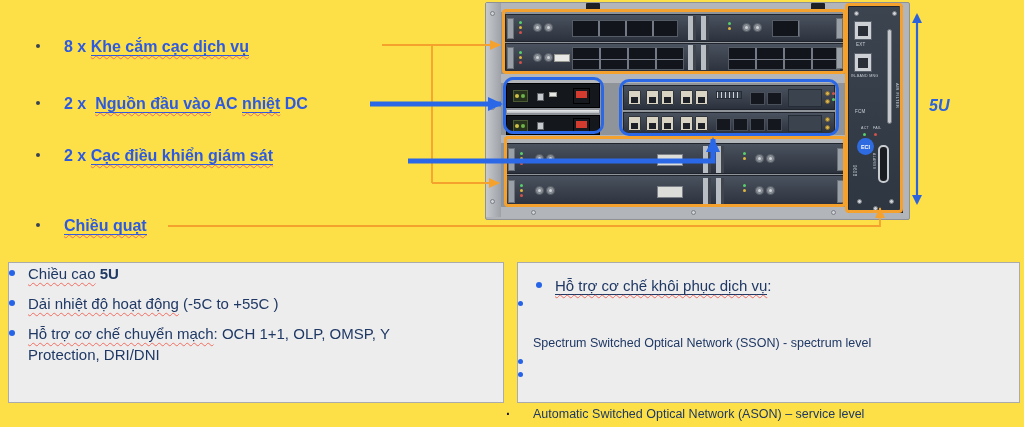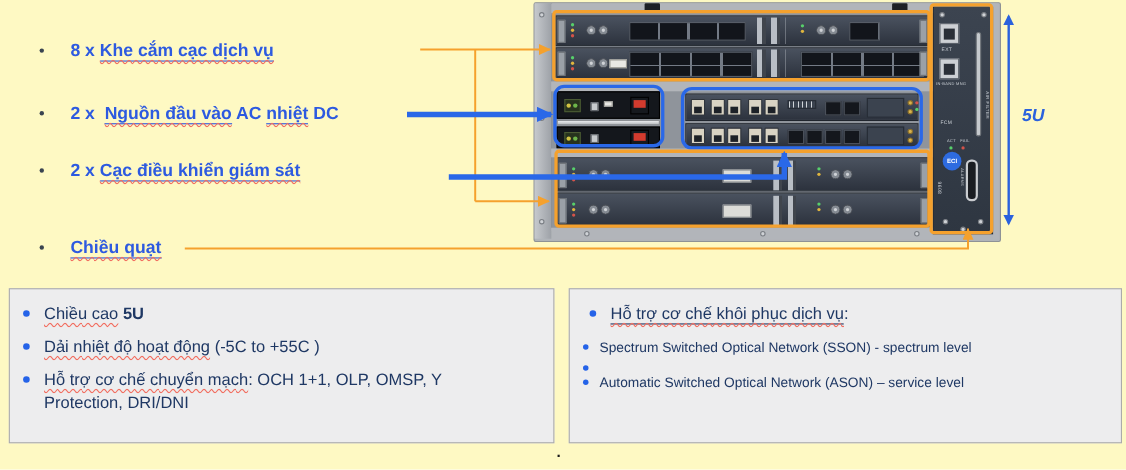--- a/index.html
+++ b/index.html
@@ -1,39 +1,39 @@
 <!DOCTYPE html>
 <html><head>
 <meta charset="utf-8">
 <style>
   html,body{margin:0;padding:0;background:#fff;}
-  #page{position:relative;width:1024px;height:427px;background:#fef9c3;overflow:hidden;
+  #page{position:relative;width:1024px;height:427px;background:#fde047;overflow:hidden;
         font-family:"Liberation Sans","DejaVu Sans",sans-serif;}
   .abs{position:absolute;}
 
   
   .cdot{width:4px;height:4px;border-radius:50%;background:#3a4450;}
   .callout{color:#2d5ae0;font-weight:700;font-size:16px;white-space:nowrap;line-height:1.2;}
   .seg-b{font-weight:700;}
   .seg-u{border-bottom:1.6px solid currentColor;}
   .seg-w{text-decoration:underline;text-decoration-style:wavy;text-decoration-color:#f26d5f;
          text-decoration-thickness:1px;text-underline-offset:3px;}
 
   
   .spec-box{position:absolute;top:262px;height:141px;background:#ededee;border:1px solid #ababab;box-sizing:border-box;color:#1f3864;}
-  .spec-box ul{list-style:none;margin:0;padding:12px;}
+  .spec-box ul{list-style:none;margin:0;padding:0;}
   .spec-left-list{padding:13px 0 0 20px;}
   .spec-left-list li{display:flex;gap:13px;margin-bottom:9px;font-size:15px;line-height:21px;}
   .spec-left-list .txt{width:430px;}
   .bdot{flex:0 0 auto;width:6px;height:6px;border-radius:50%;background:#2563e8;margin-top:7px;}
   .spec-header{display:flex;gap:13px;padding:12px 0 0 18px;font-size:15px;line-height:21px;}
   .sub-list{padding:3px 0 0 52px;}
   .sub-list li{display:flex;gap:10px;margin-bottom:3px;font-size:12.5px;line-height:16px;}
   .sub-list .bdot{width:5px;height:5px;margin-top:5px;}
-  .sub-list .txt{width:385px;}
+  .sub-list .txt{width:385px;margin-top:39px;}
 
   
   .chassis{left:485px;top:2px;width:423px;height:216px;background:#b0b4b9;border:1px solid #8e9296;border-radius:2px;}
   .ear{left:0;top:0;width:15px;height:214px;background:linear-gradient(90deg,#c6c9cd,#9ea2a8);border-right:1px solid #6d7177;}
   .scr{width:5px;height:5px;border-radius:50%;background:#cfd2d6;border:1px solid #7a7e84;box-sizing:border-box;}
   .rail{background:#b2b5ba;}
   .bayfield{background:#8f949b;}
   .tab{width:14px;height:7px;background:#1d2025;border-radius:1px;}
   .card{background:linear-gradient(#4a525f,#2c323d);border:1px solid #20252d;box-sizing:border-box;}
   .latch{width:7px;background:#9aa0a7;border:1px solid #6d7278;box-sizing:border-box;}

